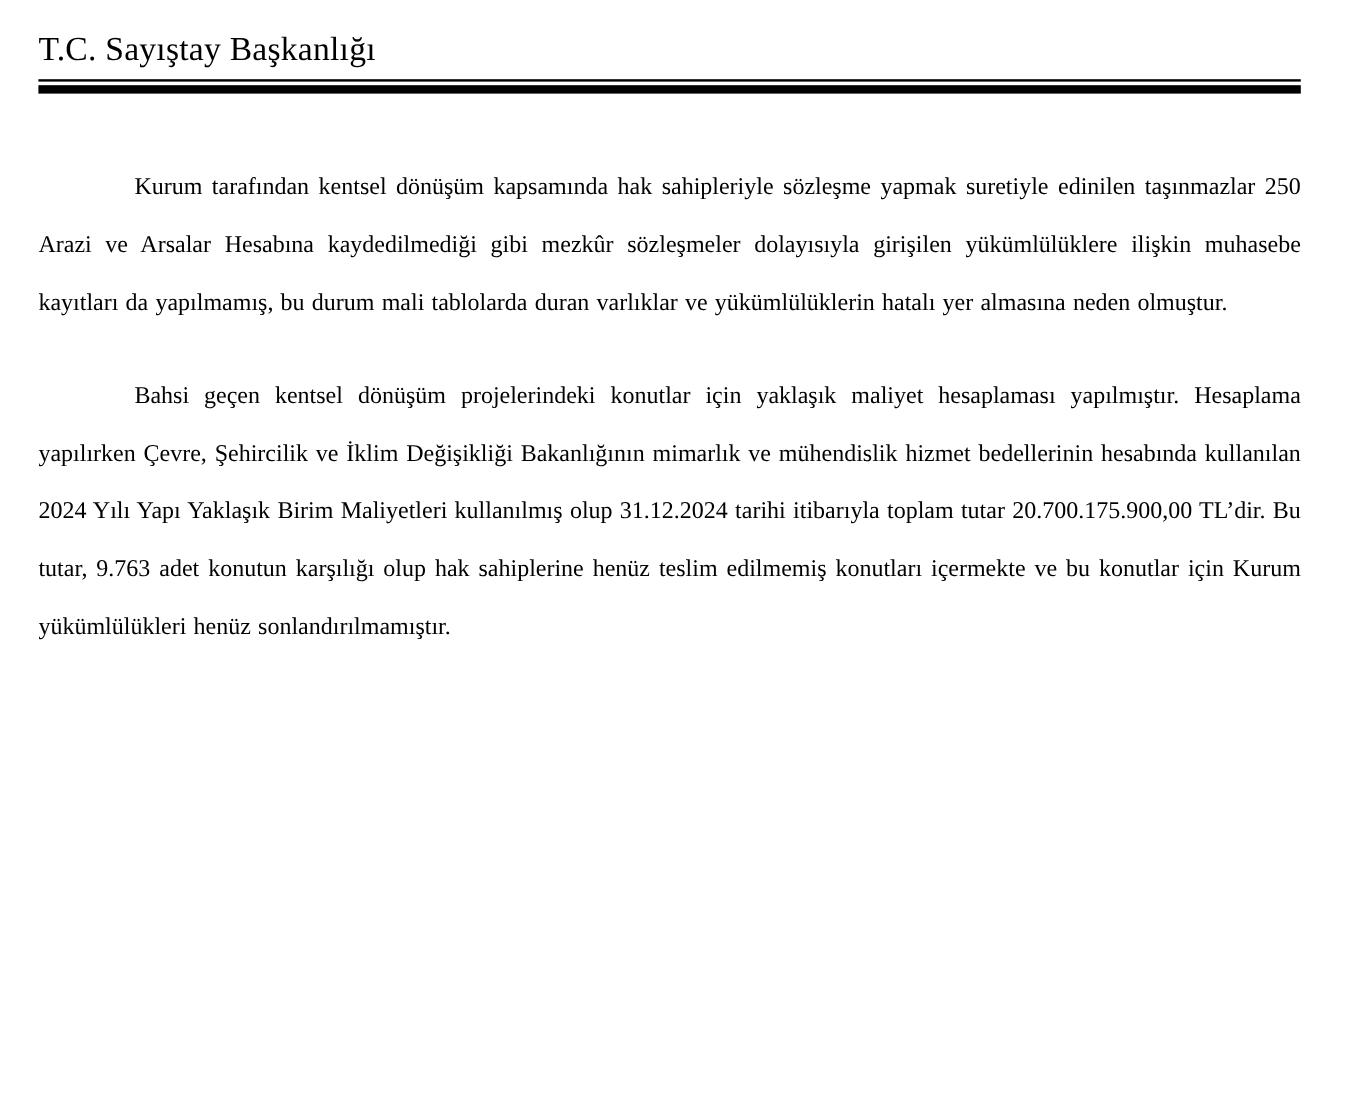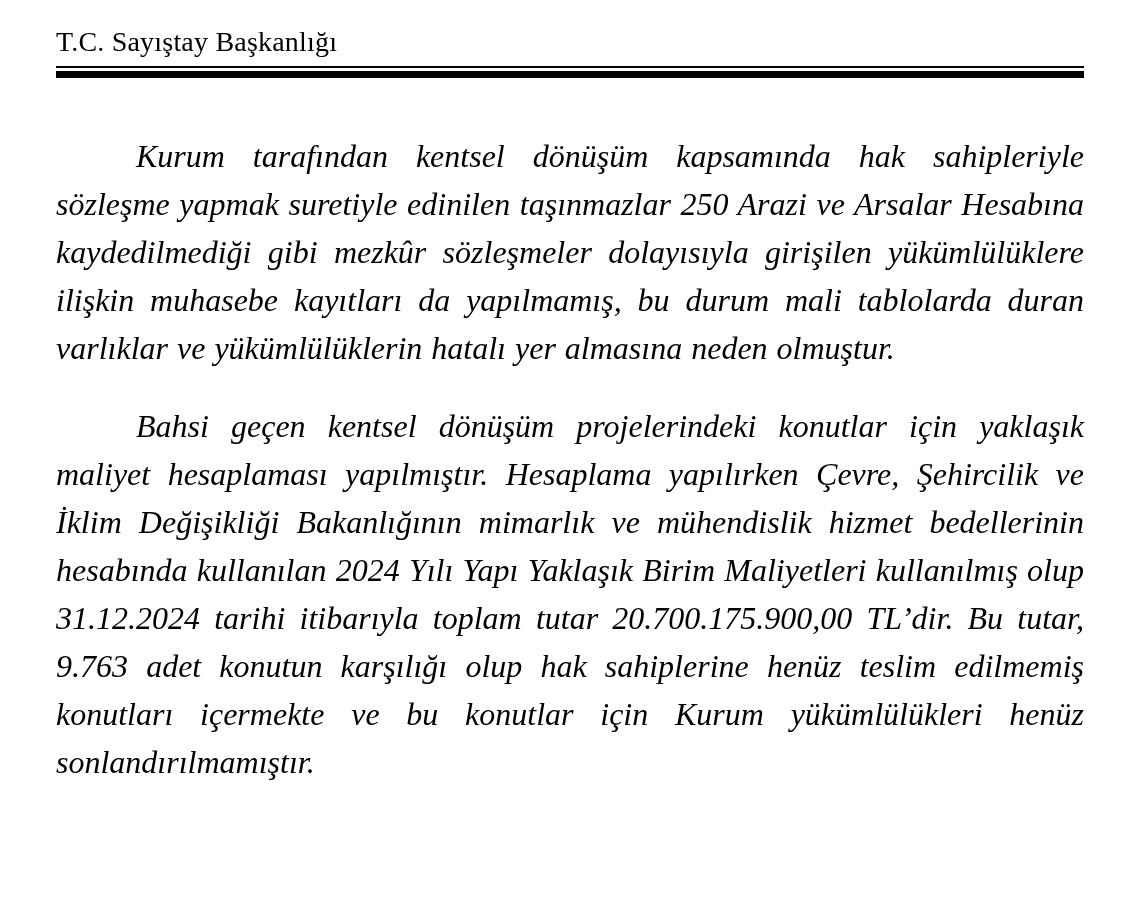--- a/index.html
+++ b/index.html
@@ -9,46 +9,45 @@
     background: #ffffff;
   }
   .page {
     position: relative;
     width: 1128px;
     height: 921px;
     box-sizing: border-box;
     background: #ffffff;
     color: #000000;
     font-family: "Liberation Serif", "DejaVu Serif", serif;
-    padding: 24px 44px 0 56px;
+    padding: 24px 44px 0 32px;
     overflow: hidden;
   }
   .doc-header .doc-title {
     font-size: 28px;
     line-height: 1.25;
     letter-spacing: 0.2px;
     white-space: nowrap;
   }
   .header-rule {
     margin-top: 7px;
     height: 3px;                 
     border-top: 2.5px solid #000000;   
     border-bottom: 7px solid #000000;  
   }
   .doc-body {
     margin-top: 54px;
   }
   .doc-body p.body-paragraph {
     margin: 0 0 30px 0;
-    font-size: 32px;
+    font-size: 20px;
     line-height: 48px;
     text-align: justify;
     text-indent: 80px;
     word-spacing: 1px;
-    font-style: italic;
   }
 </style>
 </head>
 <body>
 
 <div class="page">
   <div class="doc-header">
     <div class="doc-title">T.C. Sayıştay Başkanlığı</div>
     <div class="header-rule"></div>
   </div>

